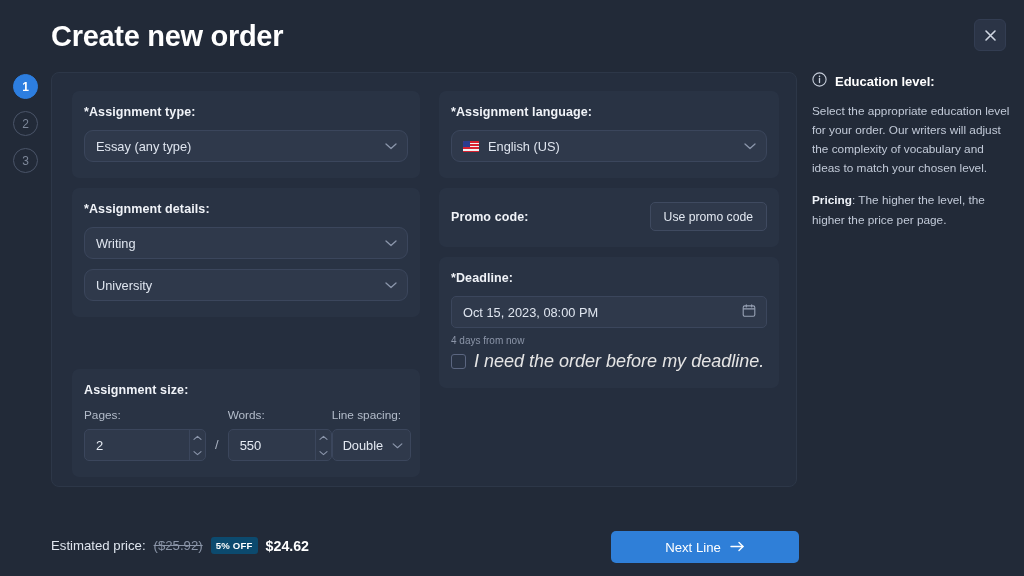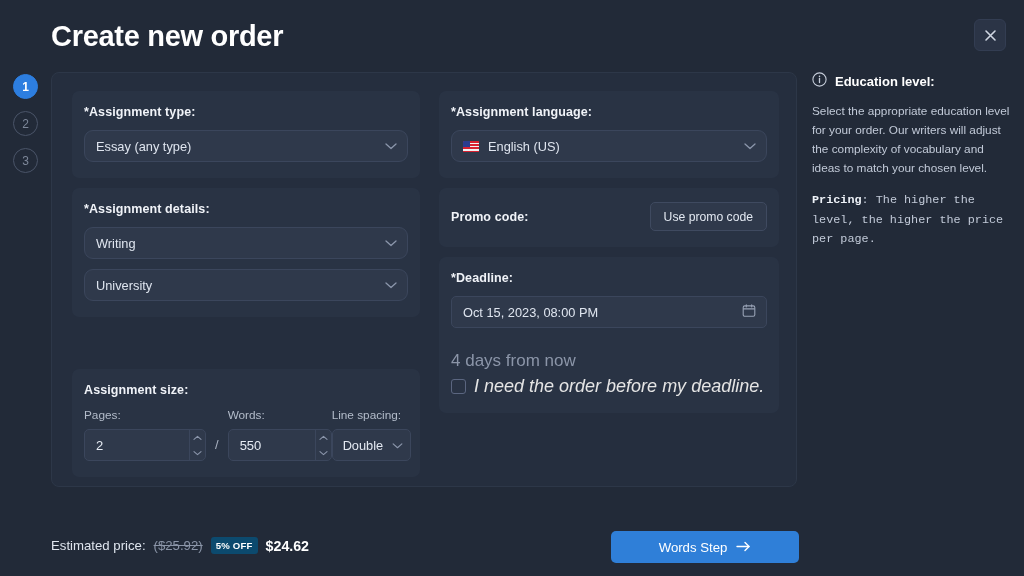--- a/index.html
+++ b/index.html
@@ -187,23 +187,23 @@
     color: #dfe5ef;
     cursor: pointer;
   }
   .date-field .cal {
     position: absolute;
     right: 10px;
     top: 50%;
     transform: translateY(-50%);
   }
   .hint {
-    font-size: 17px;
+    font-size: 10px;
     color: #8b95a8;
-    margin-top: 23px;
+    margin-top: 7px;
   }
   .check-row {
     display: flex;
     align-items: center;
     gap: 8px;
     margin-top: 5px;
   }
   .checkbox {
     width: 15px;
     height: 15px;
@@ -315,21 +315,21 @@
     font-size: 13px;
     font-weight: bold;
     color: #ffffff;
   }
   .info-body {
     font-size: 11.8px;
     line-height: 1.62;
     color: #c2cad8;
   }
   .info-body p { margin-bottom: 13px; }
-  .info-body p:last-child { margin-bottom: 0; font-family: Liberation Mono, monospace; }
+  .info-body p:last-child { margin-bottom: 0; }
   .info-body b { color: #eef2f8; }
 
   
   .footer-price {
     position: absolute;
     left: 51px;
     top: 537px;
     display: flex;
     align-items: center;
     gap: 8px;
@@ -564,20 +564,20 @@
 </div>
 
 <div class="footer-price">
   <span class="price-label">Estimated price:</span>
   <span class="price-old">($25.92)</span>
   <span class="discount-badge">5% OFF</span>
   <span class="price-new">$24.62</span>
 </div>
 
 <button class="next-button">
-  <span>Words Step</span>
+  <span>Next Line</span>
   <span>
     <svg width="15" height="11" viewBox="0 0 15 11" fill="none">
       <path d="M1 5.5 H13" stroke="#ffffff" stroke-width="1.4" stroke-linecap="round"></path>
       <path d="M9 1.6 L13 5.5 L9 9.4" stroke="#ffffff" stroke-width="1.4" stroke-linecap="round" stroke-linejoin="round"></path>
     </svg>
   </span>
 </button>
 
 </body></html>

